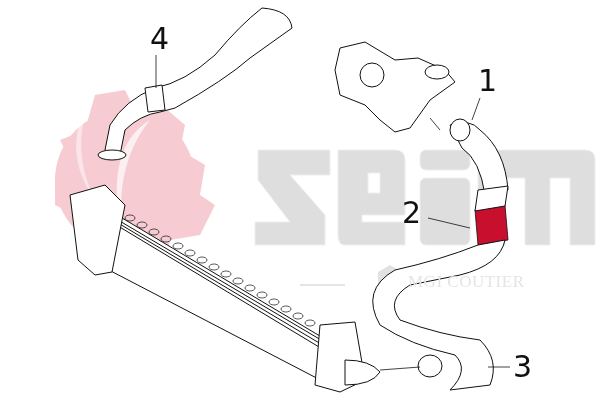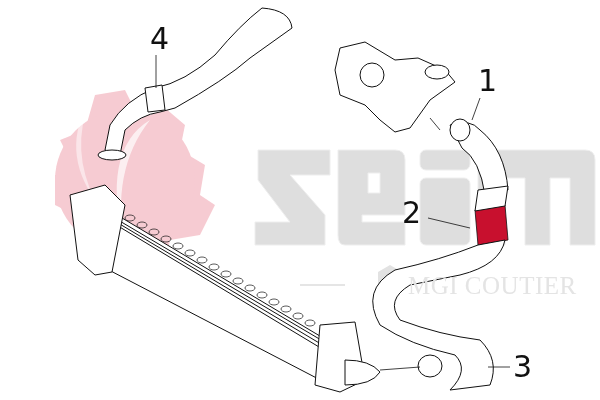--- a/index.html
+++ b/index.html
@@ -1,19 +1,19 @@
 <!DOCTYPE html>
 <html><head>
   <meta charset="utf-8">
   <style>
     html, body { margin: 0; padding: 0; background: #ffffff; }
     body { width: 600px; height: 400px; overflow: hidden; position: relative; font-family: "Liberation Sans", sans-serif; }
     .canvas { position: absolute; left: 0; top: 0; width: 600px; height: 400px; }
     .callout { position: absolute; font-family: "DejaVu Sans", sans-serif; font-size: 30px; color: #111; line-height: 1; }
-    .brand { position: absolute; font-family: "Liberation Serif", serif; color: #e4e4e4; font-size: 25px; letter-spacing: 0.5px; }
+    .brand { position: absolute; font-family: "Liberation Serif", serif; color: #e4e4e4; font-size: 17px; letter-spacing: 0.5px; }
   </style>
 </head>
 <body>
 
 <svg class="canvas" viewBox="0 0 600 400" xmlns="http://www.w3.org/2000/svg">
 
   <g fill="#f6c9d0" opacity="0.95">
     <path d="M95,95 L125,90 L140,120 L165,108 L185,125 L180,150 L205,165 L200,195 L215,205 L200,235 L170,240 L165,265 L140,270 L125,250 L100,262 L80,245 L85,220 L55,205 L55,175 L75,170 L60,140 L85,130 Z"></path>
     <circle cx="125" cy="180" r="70"></circle>
     <path d="M90,100 Q60,150 95,200 Q70,150 90,100 Z" fill="#fff" opacity="0.5"></path>

